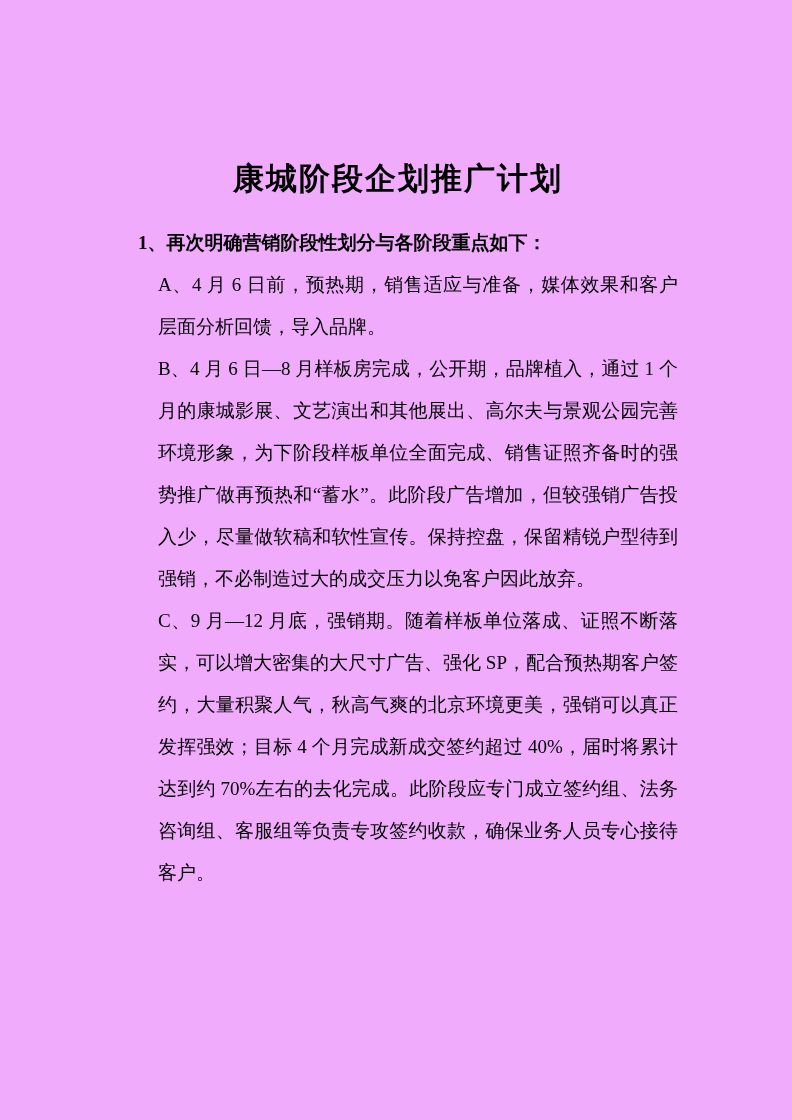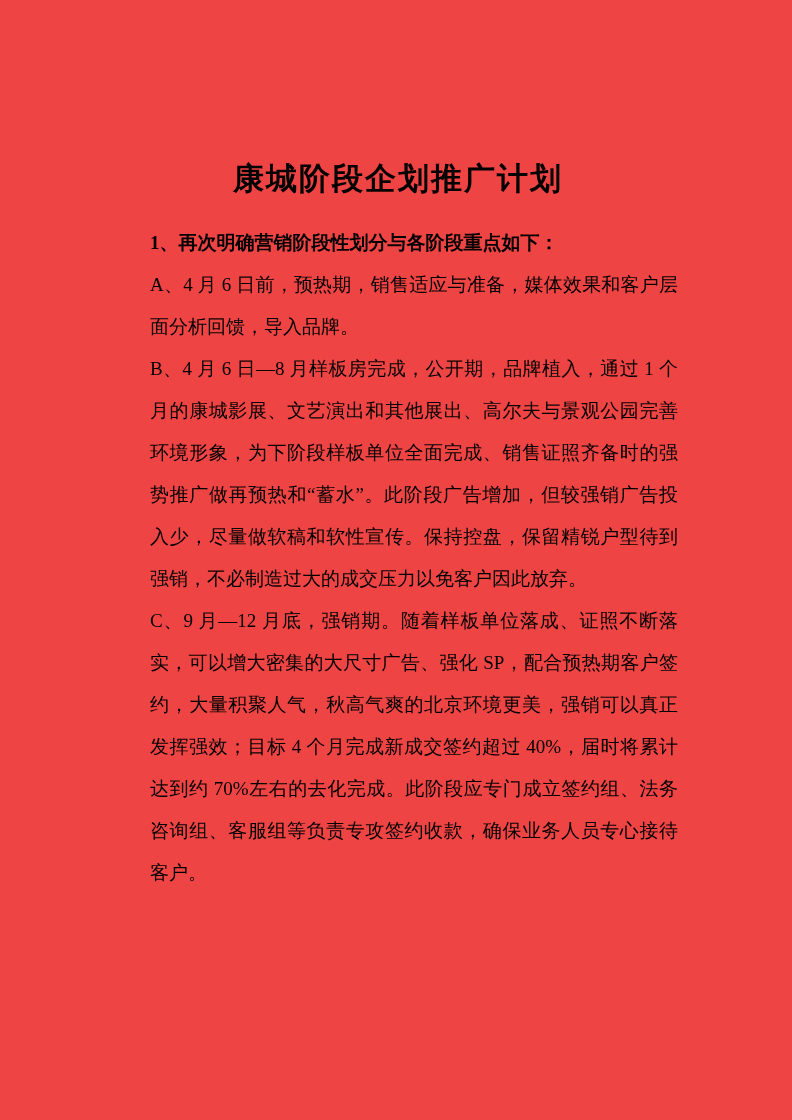--- a/index.html
+++ b/index.html
@@ -5,21 +5,21 @@
   * { margin: 0; padding: 0; box-sizing: border-box; }
   html, body { background: #ffffff; }
   body {
     font-family: "Liberation Serif", "DejaVu Serif", serif;
     color: #000000;
   }
   .page {
     position: relative;
     width: 792px;
     height: 1120px;
-    background: #ef4444;
+    background: #f0abfc;
     padding: 158px 114px 0 118px;
     overflow: hidden;
   }
   .doc-title {
     font-size: 31px;
     font-weight: bold;
     text-align: center;
     line-height: 42px;
     letter-spacing: 2px;
   }
@@ -27,24 +27,24 @@
     margin-top: 22px;
   }
   .body-text p {
     font-size: 19px;
     line-height: 42px;
     text-align: justify;
     text-justify: inter-ideograph;
   }
   p.section-heading {
     font-weight: bold;
-    margin-left: 32px;
+    margin-left: 20px;
   }
   p.phase {
-    margin-left: 32px;
+    margin-left: 40px;
   }
 </style>
 </head>
 <body>
 
 <div class="page">
   <h1 class="doc-title">康城阶段企划推广计划</h1>
 
   <div class="body-text">
 

